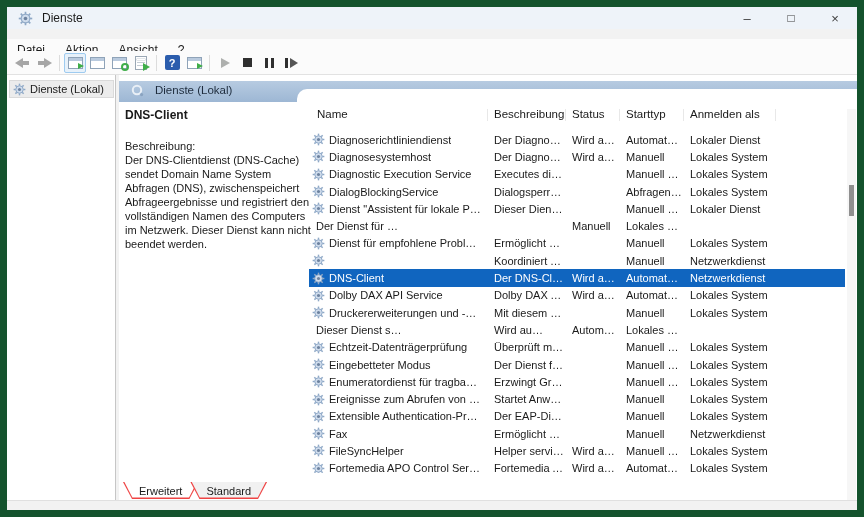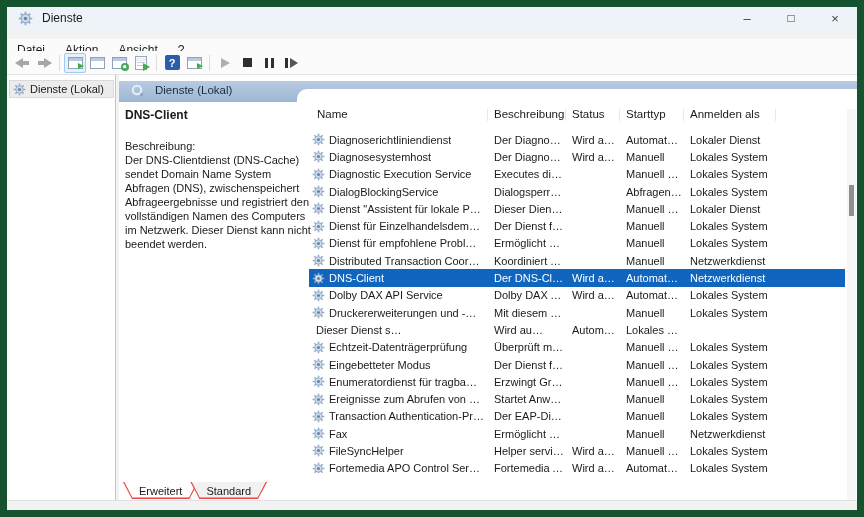--- a/index.html
+++ b/index.html
@@ -305,26 +305,20 @@
                 <use href="#gear"></use>
               </svg>
               <span class="nm">Dienst "Assistent für lokale P…</span>
             </span>
             <span class="cell">Dieser Dienst e…</span>
             <span class="cell"></span>
             <span class="cell">Manuell …</span>
             <span class="cell">Lokaler Dienst</span>
           </div>
           <div class="row">
-            <span class="cell name">
-              <svg class="gear" width="13" height="13">
-                <use href="#gear"></use>
-              </svg>
-              <span class="nm">Dienst für Einzelhandelsdem…</span>
-            </span>
             <span class="cell">Der Dienst für …</span>
             <span class="cell"></span>
             <span class="cell">Manuell</span>
             <span class="cell">Lokales System</span>
           </div>
           <div class="row">
             <span class="cell name">
               <svg class="gear" width="13" height="13">
                 <use href="#gear"></use>
               </svg>
@@ -333,21 +327,20 @@
             <span class="cell">Ermöglicht de…</span>
             <span class="cell"></span>
             <span class="cell">Manuell</span>
             <span class="cell">Lokales System</span>
           </div>
           <div class="row">
             <span class="cell name">
               <svg class="gear" width="13" height="13">
                 <use href="#gear"></use>
               </svg>
-              <span class="nm">Distributed Transaction Coor…</span>
             </span>
             <span class="cell">Koordiniert Tra…</span>
             <span class="cell"></span>
             <span class="cell">Manuell</span>
             <span class="cell">Netzwerkdienst</span>
           </div>
           <div class="row selected">
             <span class="cell name">
               <svg class="gear" width="13" height="13">
                 <use href="#gear"></use>
@@ -435,21 +428,21 @@
             <span class="cell">Startet Anwen…</span>
             <span class="cell"></span>
             <span class="cell">Manuell</span>
             <span class="cell">Lokales System</span>
           </div>
           <div class="row">
             <span class="cell name">
               <svg class="gear" width="13" height="13">
                 <use href="#gear"></use>
               </svg>
-              <span class="nm">Transaction Authentication-Pr…</span>
+              <span class="nm">Extensible Authentication-Pr…</span>
             </span>
             <span class="cell">Der EAP-Dienst…</span>
             <span class="cell"></span>
             <span class="cell">Manuell</span>
             <span class="cell">Lokales System</span>
           </div>
           <div class="row">
             <span class="cell name">
               <svg class="gear" width="13" height="13">
                 <use href="#gear"></use>

